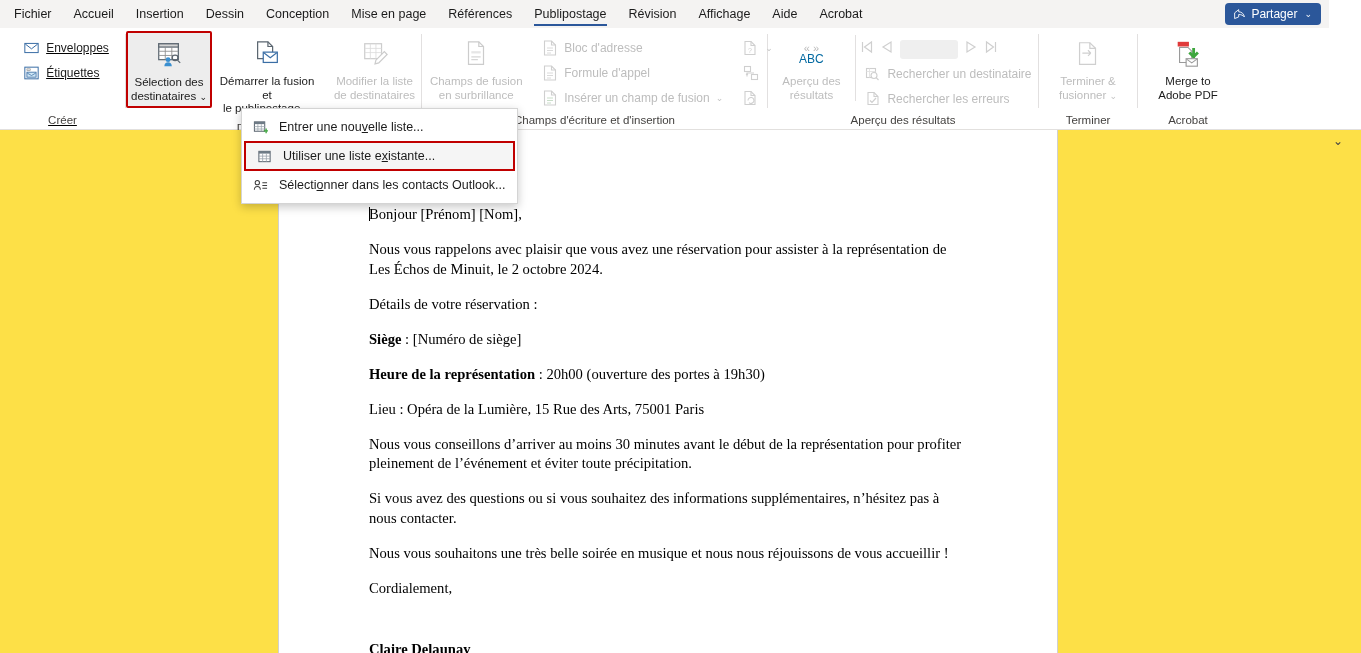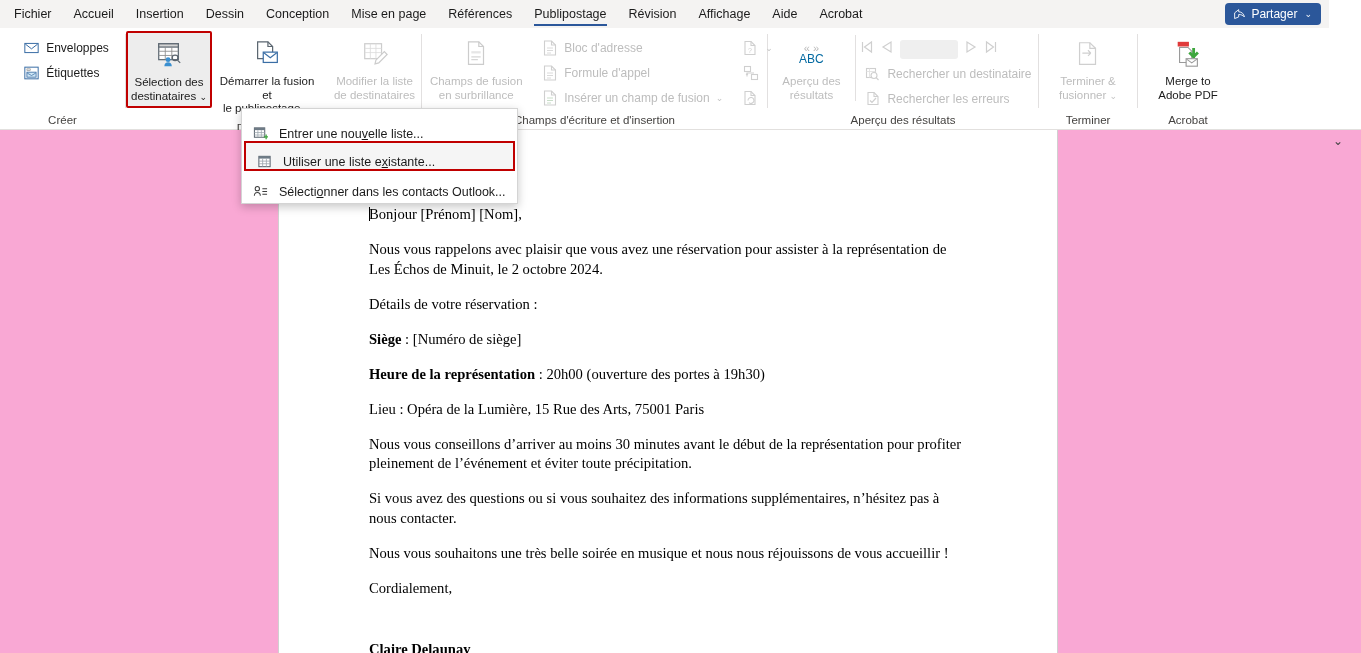--- a/index.html
+++ b/index.html
@@ -101,36 +101,36 @@
   
   .menu {
     position: absolute; left: 241px; top: 108px; width: 277px;
     background: #ffffff;
     border: 1px solid #d4d4d4;
     box-shadow: 0 3px 9px rgba(0,0,0,0.22);
     padding: 4px 0;
     z-index: 50;
   }
   .menu-item {
-    display: flex; align-items: flex-end; gap: 10px;
+    display: flex; align-items: center; gap: 10px;
     height: 28px; padding: 0 10px 0 10px;
     font-size: 12.5px; color: #1b1b1b; white-space: nowrap;
   }
   .menu-item.sel {
     background: #f5f5f5;
     border: 2px solid #c00000;
     margin: 0 2px; height: 30px;
   }
   .menu-item .mic { width: 17px; display: flex; align-items: center; justify-content: center; }
   .menu-item u { text-decoration: underline; }
 
   
   .canvas {
     position: absolute; left: 0; top: 130px; width: 1361px; height: 523px;
-    background: #f9a8d4;
+    background: #fde047;
   }
   .page {
     position: absolute; left: 278px; top: 0; width: 780px; height: 523px;
     background: #ffffff;
     border-left: 1px solid #d0d0d0; border-right: 1px solid #d0d0d0;
   }
   .doc {
     padding: 75px 88px 0 90px;
     font-family: "Liberation Serif", serif;
     font-size: 14.6px; color: #000000;
@@ -173,21 +173,21 @@
         </svg>
     </span>
     <span>Partager</span>
     <span class="cv">⌄</span>
   </div>
 </div>
 
 <div class="ribbon">
   <div class="ribbon-inner">
 
-    <div class="group" style="width:125px;">
+    <div class="group" style="width:125px;text-decoration:underline;">
       <div class="body">
         <div class="col" style="margin-left:10px;">
           <div class="smbtn">
             <span class="icn">
               <svg width="15" height="12" viewBox="0 0 18 14">
                   <rect x="1" y="1.5" width="16" height="11" fill="#fff" stroke="#3a6ea5" stroke-width="1.2"></rect>
                   <path d="M1.6 2.3 9 8l7.4-5.7" fill="none" stroke="#3a6ea5" stroke-width="1.2"></path>
                 </svg>
             </span>
             <span>Enveloppes</span>

